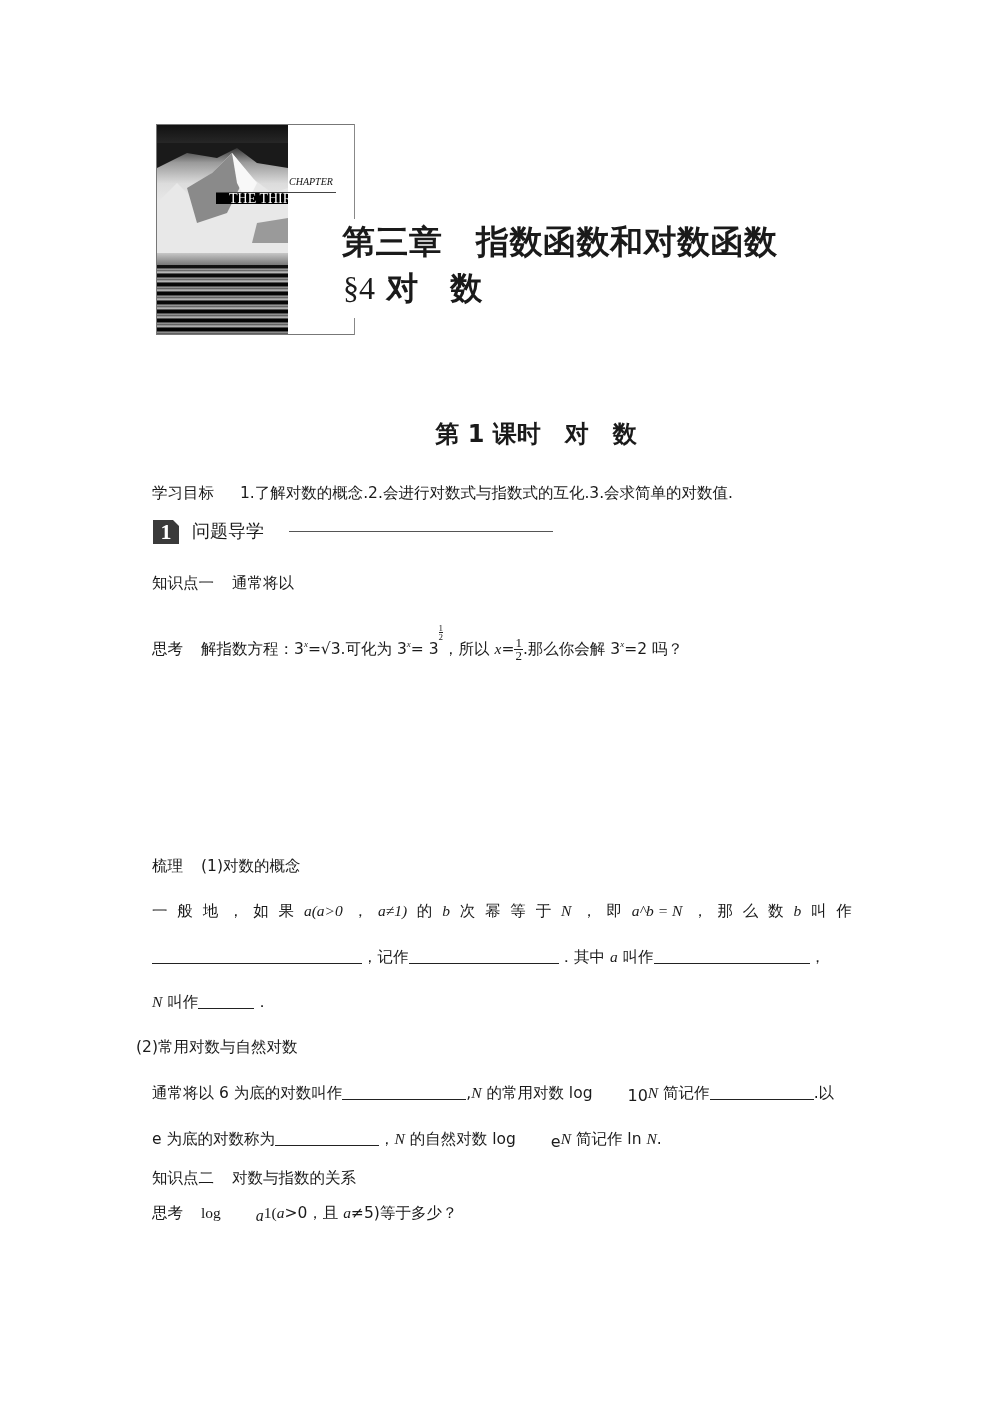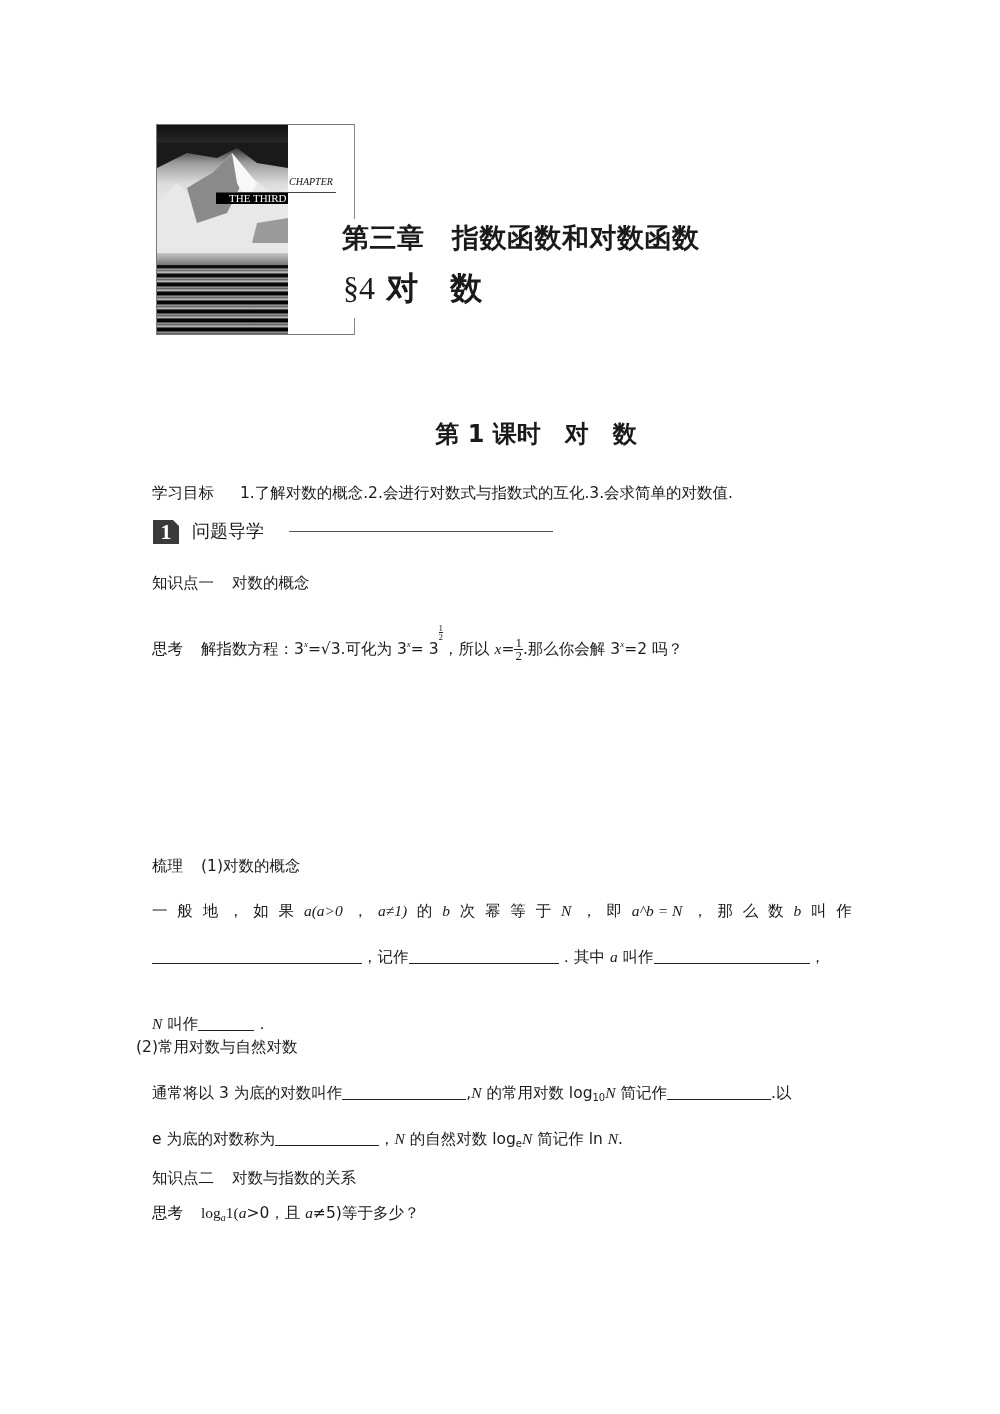--- a/index.html
+++ b/index.html
@@ -14,25 +14,25 @@
   .frame-left { left: 156px; top: 124px; width: 1px; height: 211px; background: #777; }
   .frame-bottom { left: 156px; top: 334px; width: 199px; height: 1px; background: #777; }
   .frame-right-a { left: 354px; top: 124px; width: 1px; height: 95px; background: #888; }
   .frame-right-b { left: 354px; top: 318px; width: 1px; height: 17px; background: #888; }
   .photo { left: 157px; top: 125px; width: 131px; height: 209px; overflow: hidden;
            background: linear-gradient(180deg, #111 0%, #2a2a2a 10%, #9a9a9a 18%, #dcdcdc 28%, #f4f4f4 45%, #ffffff 55%, #d8d8d8 60%, #6a6a6a 68%, #1c1c1c 78%, #3a3a3a 86%, #0f0f0f 100%); }
   .photo .mountain { position: absolute; left: 0; top: 18px; width: 131px; height: 110px; }
   .photo .water { position: absolute; left: 0; top: 140px; width: 131px; height: 69px;
      background: repeating-linear-gradient(180deg, #000 0px, #000 3px, #bbb 4px, #555 6px, #fff 7px, #222 9px); opacity: .85; }
   .chapter-band { left: 216px; top: 193px; width: 72px; height: 11px; background: #000; }
-  .chapter-band-text { left: 229px; top: 193px; font-size: 11px; color: #fff; line-height: 11px; letter-spacing: 0px; }
+  .chapter-band-text { left: 229px; top: 193px; font-size: 14px; color: #fff; line-height: 11px; letter-spacing: 0px; }
   .chapter-tail { left: 289px; top: 176px; font-size: 10px; color: #111; line-height: 11px; font-style: italic; }
   .chapter-rule { left: 216px; top: 192px; width: 120px; height: 1px; background: #444; }
 
-  .chapter-title { left: 342px; top: 220px; font-size: 27px; font-weight: bold; letter-spacing: 0.5px; }
+  .chapter-title { left: 342px; top: 220px; font-size: 33px; font-weight: bold; letter-spacing: 0.5px; }
   .section-title { left: 343px; top: 267px; font-size: 32px; font-weight: bold; }
   .section-title .sym { font-family: "Liberation Serif", "DejaVu Serif", serif; font-weight: normal; }
 
   .lesson-title { left: 0; width: 1000px; top: 418px; text-align: center; font-size: 24px; font-weight: bold; padding-left: 36px; }
 
   .p { font-size: 15.5px; line-height: 20px; white-space: nowrap; }
   .goals { left: 152px; top: 483px; }
 
   .sec-marker { left: 153px; top: 520px; width: 26px; height: 24px; background: #3a3a3a; color: #fff;
                 font-family: "Liberation Serif", serif; font-weight: bold; font-size: 22px; line-height: 24px; text-align: center; }
@@ -45,29 +45,29 @@
   .sup { font-size: 9px; vertical-align: 7px; }
   .frac { display: inline-block; vertical-align: middle; text-align: center; font-family: "Liberation Serif", serif; font-size: 13px; line-height: 12px; }
   .frac .num { display: block; border-bottom: 1px solid #222; padding: 0 1px; }
   .frac .den { display: block; }
   .frac-sup { display: inline-block; vertical-align: 14px; text-align: center; font-family: "Liberation Serif", serif; font-size: 9px; line-height: 8px; }
   .frac-sup .num { display: block; border-bottom: 1px solid #222; }
 
   .sort1 { left: 152px; top: 856px; text-align: right; }
   .line-a { left: 152px; top: 901px; width: 700px; display: flex; justify-content: space-between; }
   .line-b { left: 152px; top: 947px; width: 700px; }
-  .line-c { left: 152px; top: 992px; margin-top: 22px; }
+  .line-c { left: 152px; top: 992px; }
   .sort2 { left: 136px; top: 1037px; }
   .line-d { left: 152px; top: 1083px; width: 700px; }
   .line-e { left: 152px; top: 1129px; }
   .kp2 { left: 152px; top: 1168px; }
   .think2 { left: 152px; top: 1203px; }
 
   .blank { display: inline-block; border-bottom: 1px solid #222; height: 16px; vertical-align: -2px; }
-  .sub { font-size: 10px; vertical-align: -3px; }
+  .sub { font-size: 16px; vertical-align: -3px; padding-left: 35px; }
   .gap { display: inline-block; width: 18px; }
 </style>
 </head>
 <body>
 
 <div class="abs frame-top"></div>
 <div class="abs frame-left"></div>
 <div class="abs frame-bottom"></div>
 <div class="abs frame-right-a"></div>
 <div class="abs frame-right-b"></div>
@@ -101,21 +101,21 @@
   <span style="display:inline-block;width:16px"></span>
   <span>1.了解对数的概念.2.会进行对数式与指数式的互化.3.会求简单的对数值.</span>
 </div>
 
 <div class="abs sec-marker">1</div>
 <div class="abs sec-marker-notch"></div>
 <div class="abs sec-label">问题导学</div>
 <div class="abs sec-rule"></div>
 
 <div class="abs p kp1">
-  <span>知识点一</span><span class="gap"></span><span>对数的概念</span>
+  <span>知识点一</span><span class="gap"></span><span>通常将以</span>
 </div>
 
 <div class="abs p think1">
   <span>思考</span><span class="gap"></span><span>解指数方程：3</span><i class="v sup">x</i><span>=√3.可化为 3</span><i class="v sup">x</i><span>= 3</span><span class="frac-sup"><span class="num">1</span><span class="den">2</span></span><span>，所以 </span><i class="v">x</i><span>=</span><span class="frac"><span class="num">1</span><span class="den">2</span></span><span>.那么你会解 3</span><i class="v sup">x</i><span>=2 吗？</span>
 </div>
 
 <div class="abs p sort1">
   <span>梳理</span><span class="gap"></span><span>(1)对数的概念</span>
 </div>
 
@@ -152,21 +152,21 @@
   <span class="blank" style="width:210px"></span><span>，记作</span><span class="blank" style="width:150px"></span><span>．其中 </span><i class="v">a</i><span> 叫作</span><span class="blank" style="width:156px"></span><span>，</span>
 </div>
 
 <div class="abs p line-c">
   <i class="v">N</i><span> 叫作</span><span class="blank" style="width:56px"></span><span>．</span>
 </div>
 
 <div class="abs p sort2">(2)常用对数与自然对数</div>
 
 <div class="abs p line-d">
-  <span>通常将以 3 为底的对数叫作</span><span class="blank" style="width:124px"></span><span>,</span><i class="v">N</i><span> 的常用对数 log</span><span class="sub">10</span><i class="v">N</i><span> 简记作</span><span class="blank" style="width:104px"></span><span>.以</span>
+  <span>通常将以 6 为底的对数叫作</span><span class="blank" style="width:124px"></span><span>,</span><i class="v">N</i><span> 的常用对数 log</span><span class="sub">10</span><i class="v">N</i><span> 简记作</span><span class="blank" style="width:104px"></span><span>.以</span>
 </div>
 
 <div class="abs p line-e">
   <span>e 为底的对数称为</span><span class="blank" style="width:104px"></span><span>，</span><i class="v">N</i><span> 的自然对数 log</span><span class="sub">e</span><i class="v">N</i><span> 简记作 ln </span><i class="v">N</i><span>.</span>
 </div>
 
 <div class="abs p kp2">
   <span>知识点二</span><span class="gap"></span><span>对数与指数的关系</span>
 </div>
 

